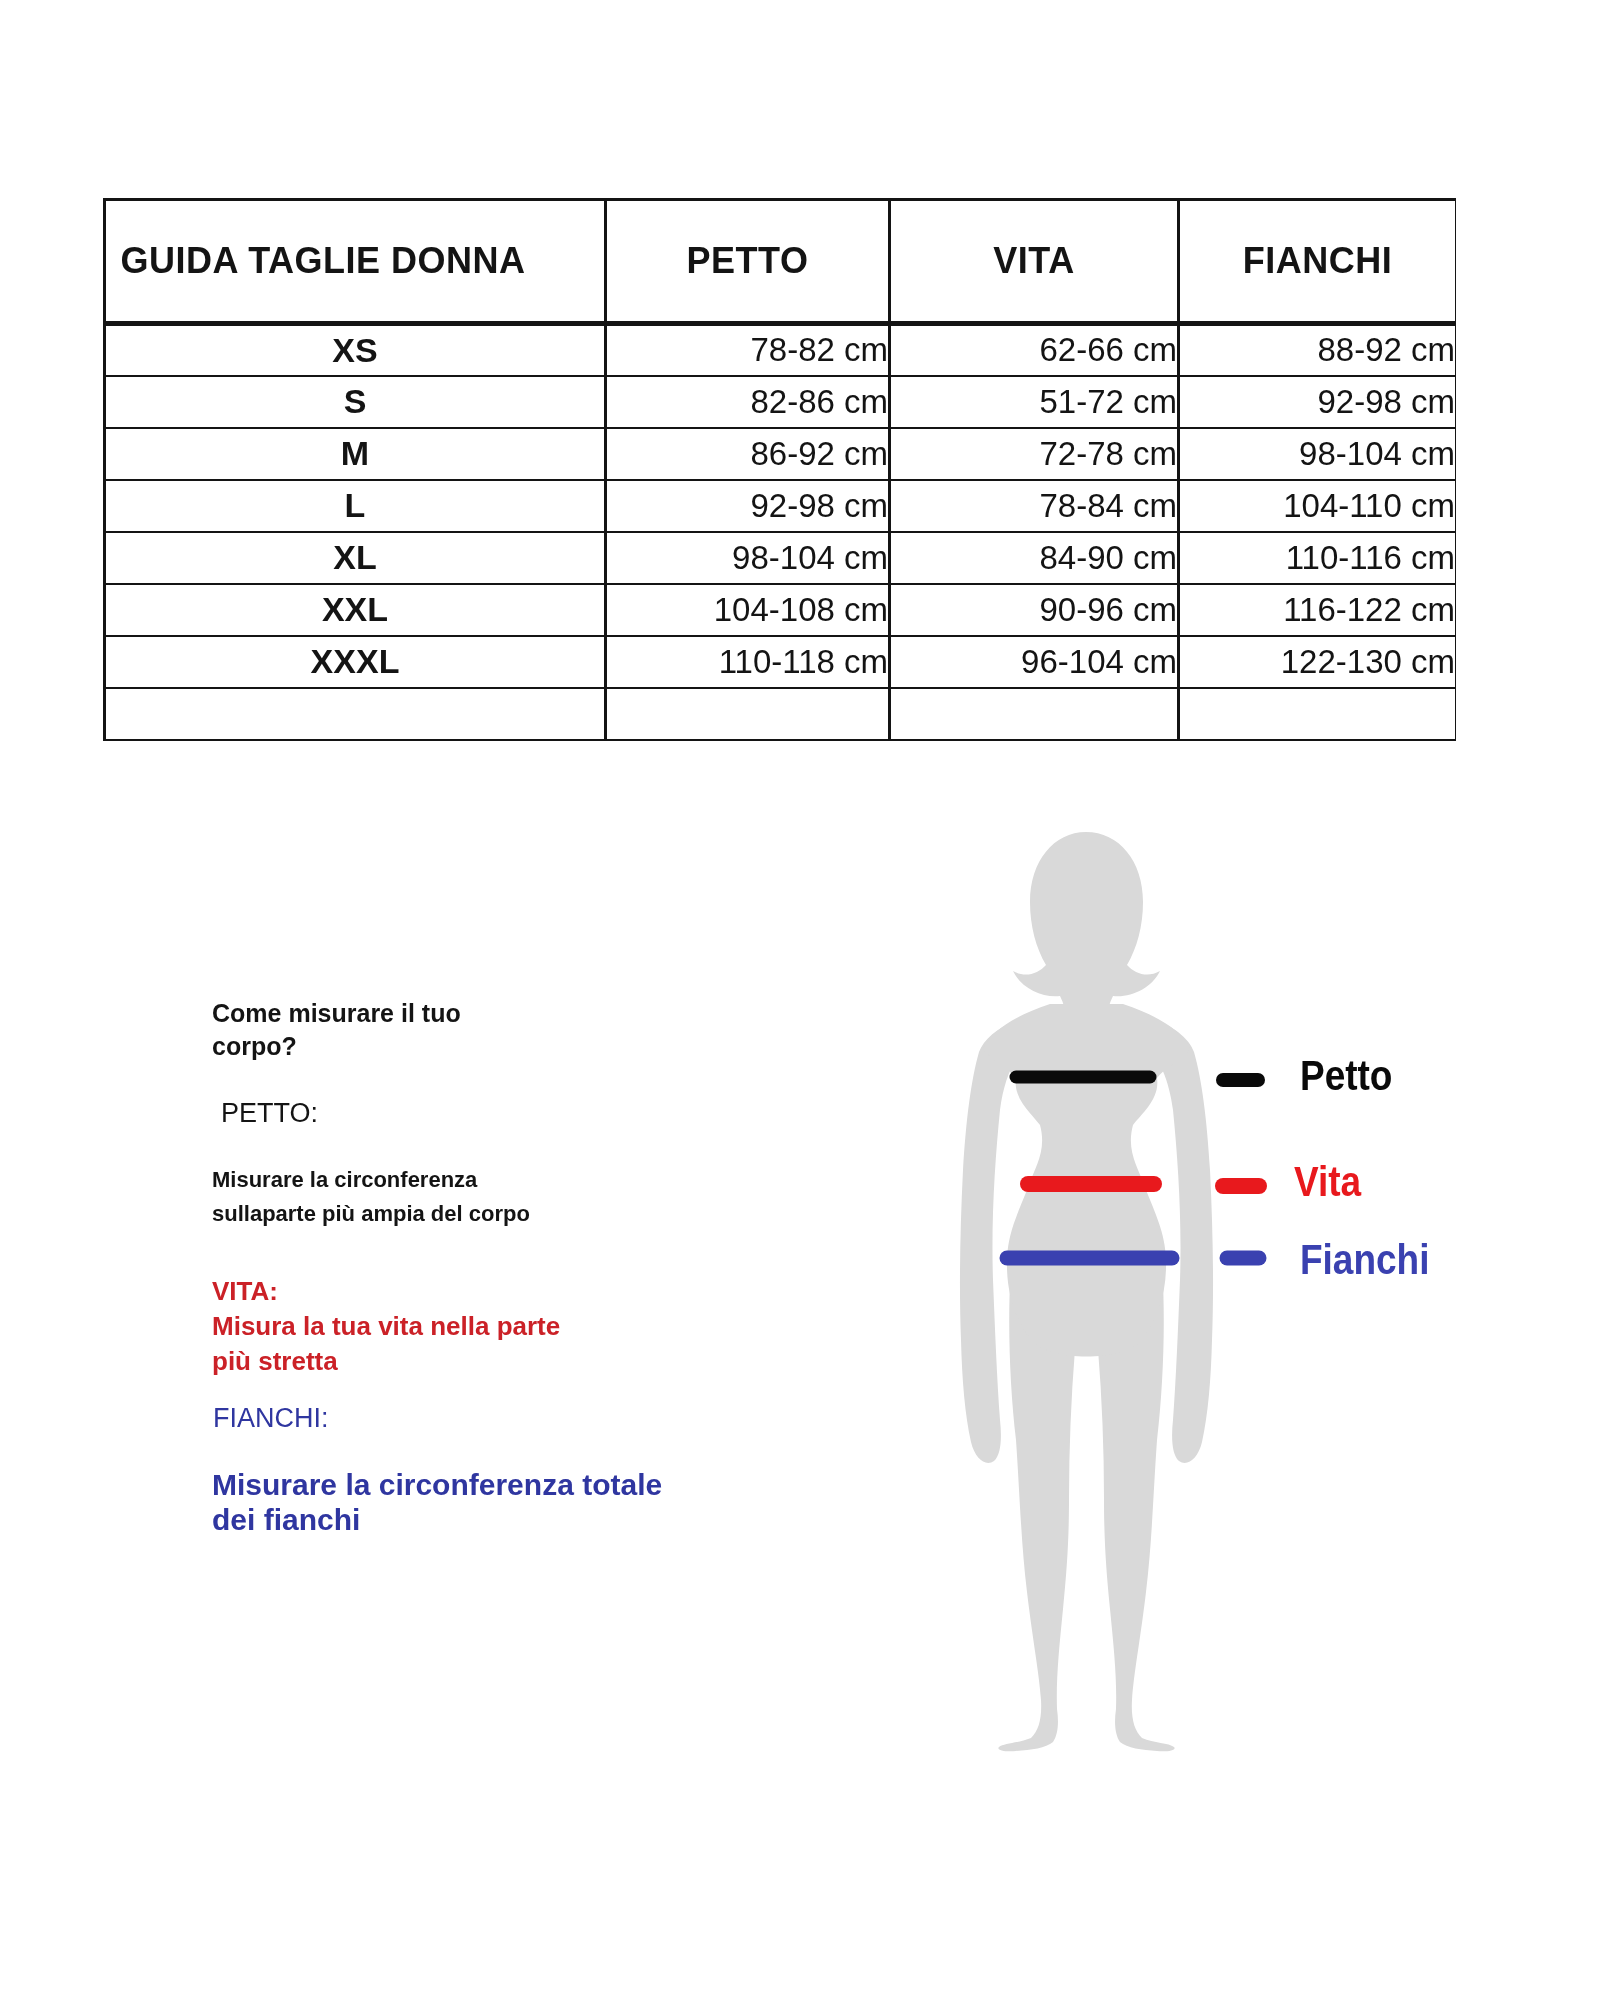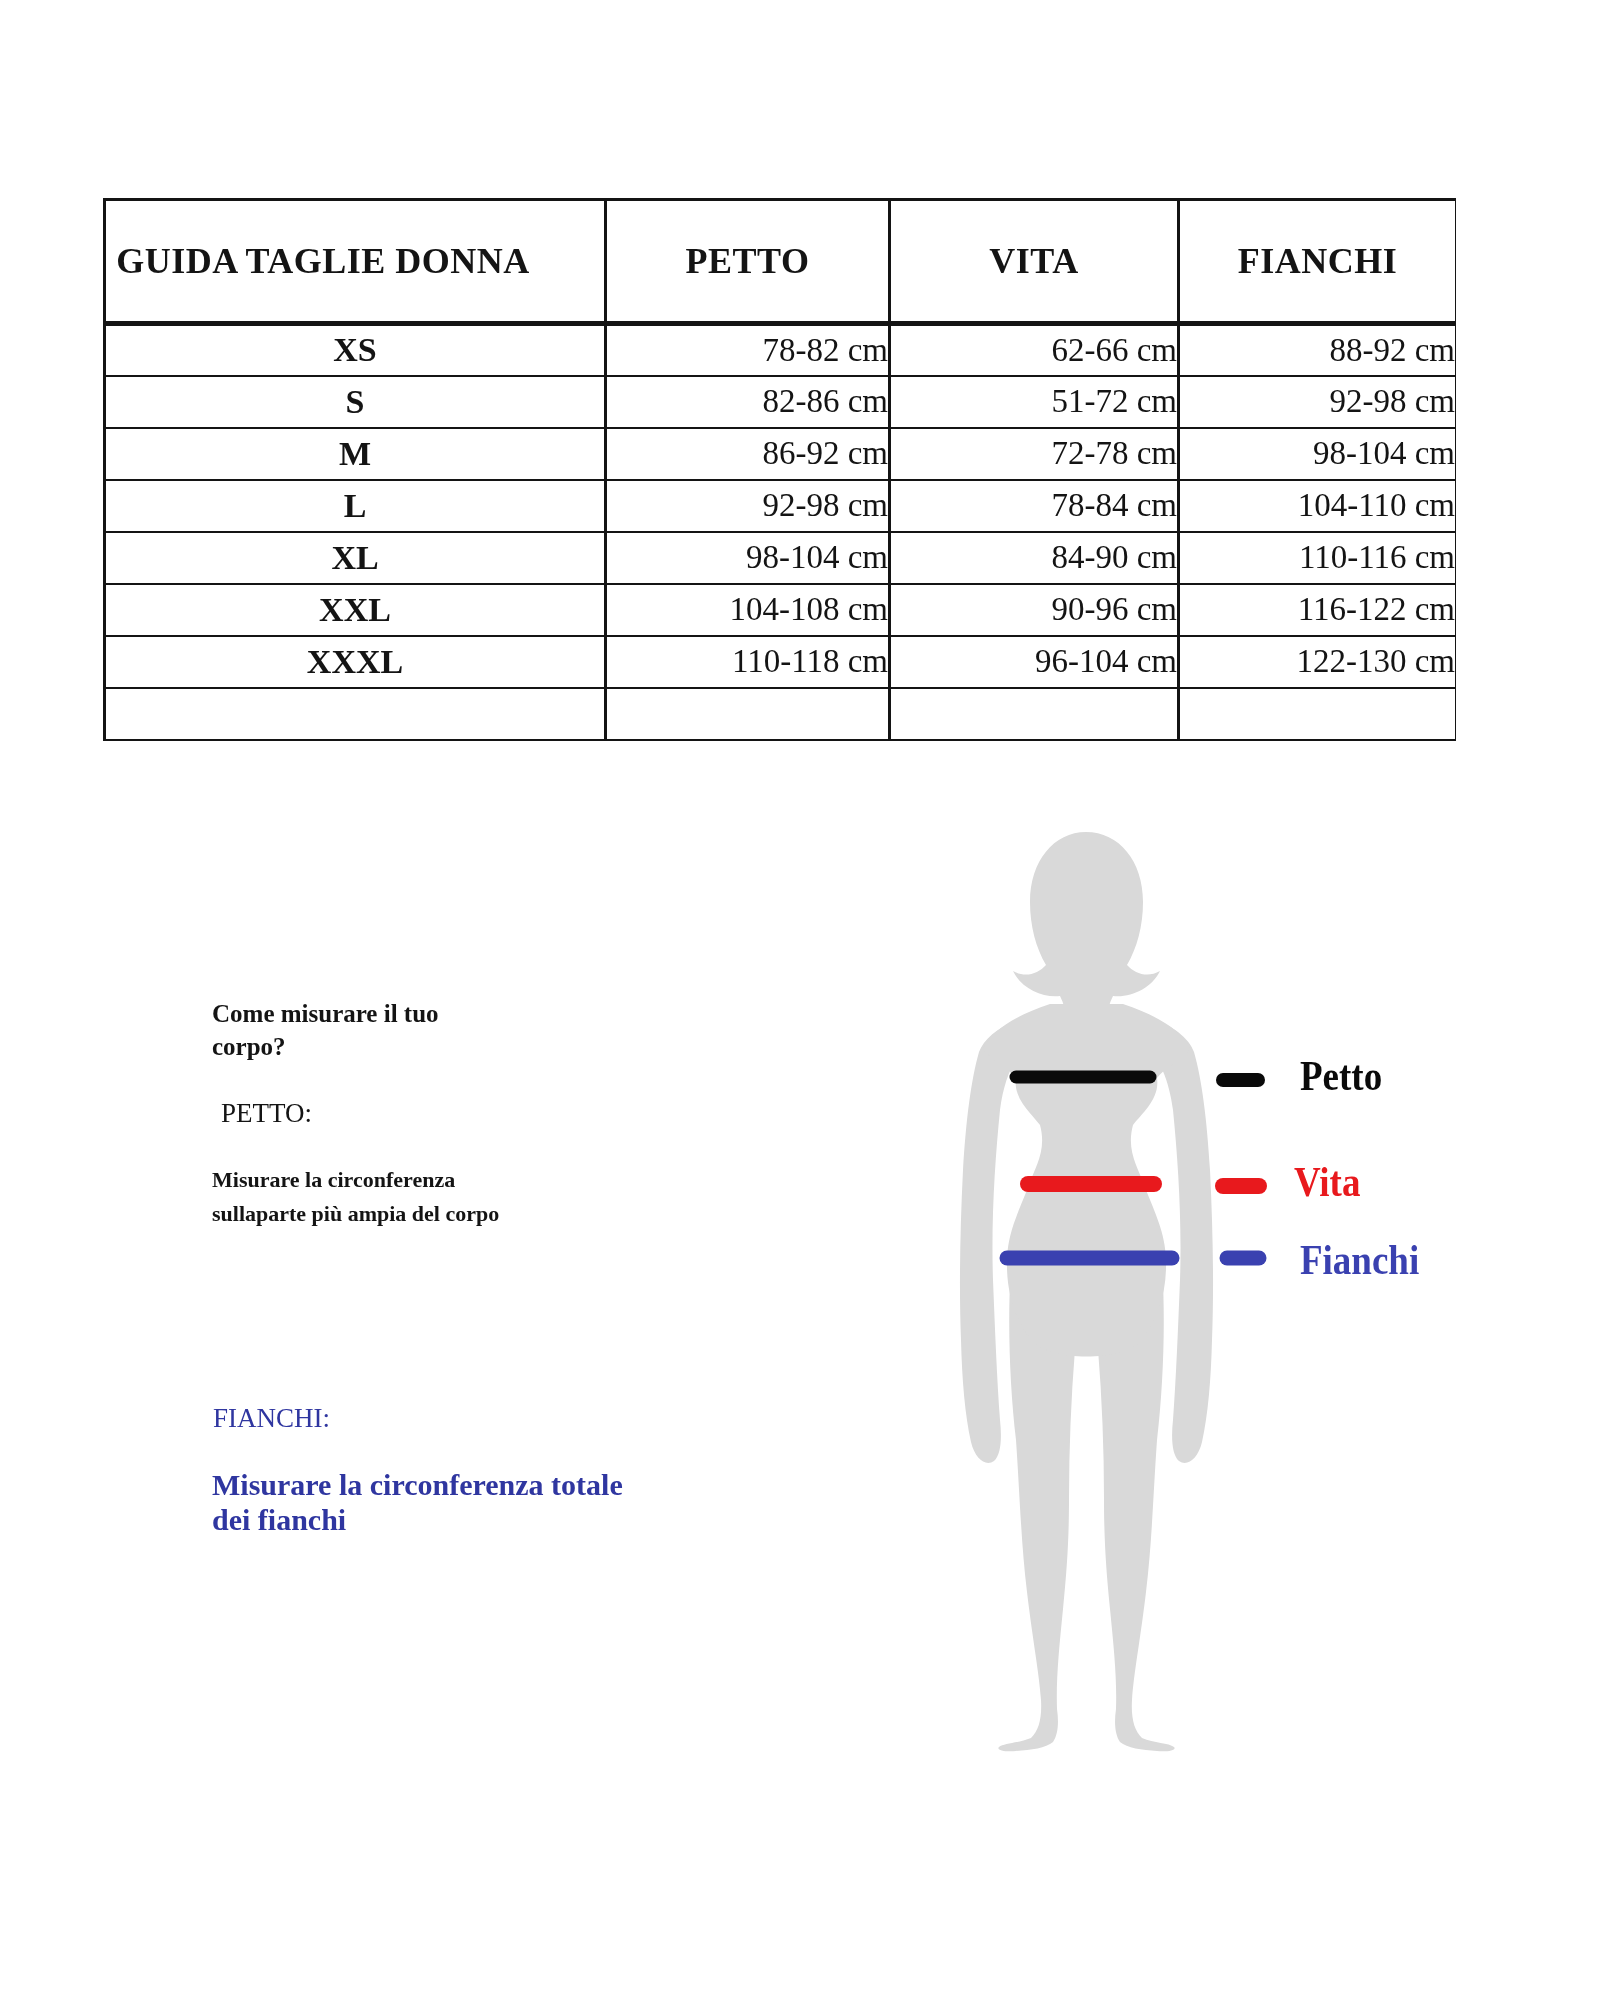--- a/index.html
+++ b/index.html
@@ -1,18 +1,18 @@
 <!DOCTYPE html>
 <html style="--ink: #141414; --line-black: #0a0a0a; --red: #e8191d; --red-text: #cb2127; --blue: #3a41b0; --blue-text: #2f36a0; --silhouette: #d9d9d9;"><head>
 <meta charset="utf-8">
 <style>
   html,body{margin:0;padding:0;background:#ffffff;}
   #canvas{
     position:relative;width:1456px;height:2000px;background:#ffffff;overflow:hidden;
-    font-family:Liberation Serif, serif;color:var(--ink,#111);
+    font-family:Liberation Sans, sans-serif;color:var(--ink,#111);
   }
 
   
   table.size-table{
     position:absolute;left:103px;top:198px;width:1352px;
     border-collapse:collapse;table-layout:fixed;
   }
   table.size-table th,table.size-table td{
     border:3px solid var(--ink,#141414);
     padding:0;vertical-align:middle;overflow:hidden;white-space:nowrap;
@@ -131,20 +131,25 @@
     <span>corpo?</span>
   </div>
 
   <div class="txt petto-head">PETTO:</div>
 
   <div class="txt petto-para">
     <span>Misurare la circonferenza</span>
     <span>sullaparte più ampia del corpo</span>
   </div>
 
+  <div class="txt vita-block">
+    <span>VITA:</span>
+    <span>Misura la tua vita nella parte</span>
+    <span>più stretta</span>
+  </div>
 
   <div class="txt fianchi-head">FIANCHI:</div>
 
   <div class="txt fianchi-para">
     <span>Misurare la circonferenza totale</span>
     <span>dei fianchi</span>
   </div>
 
   <svg class="figure" width="360" height="935" viewBox="930 825 360 935">
 

